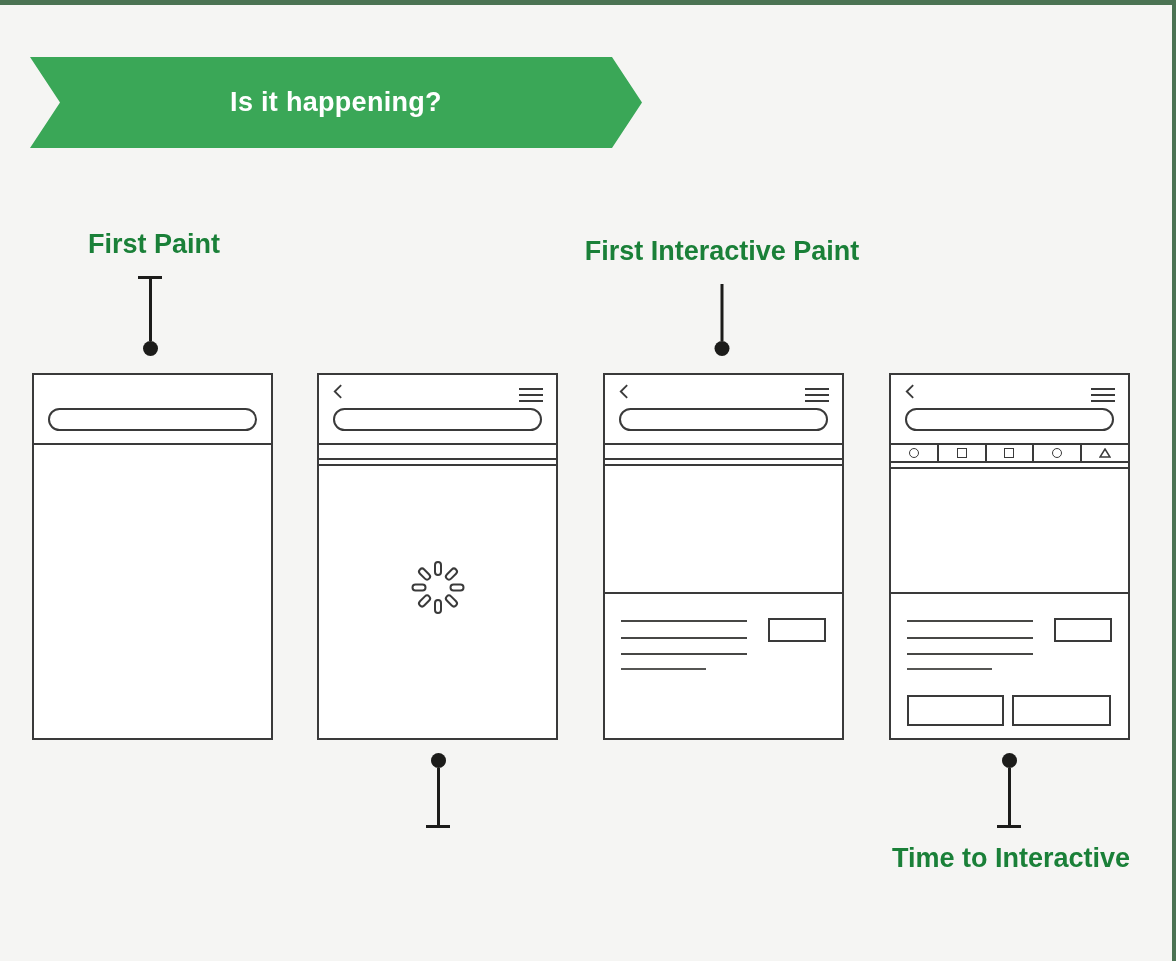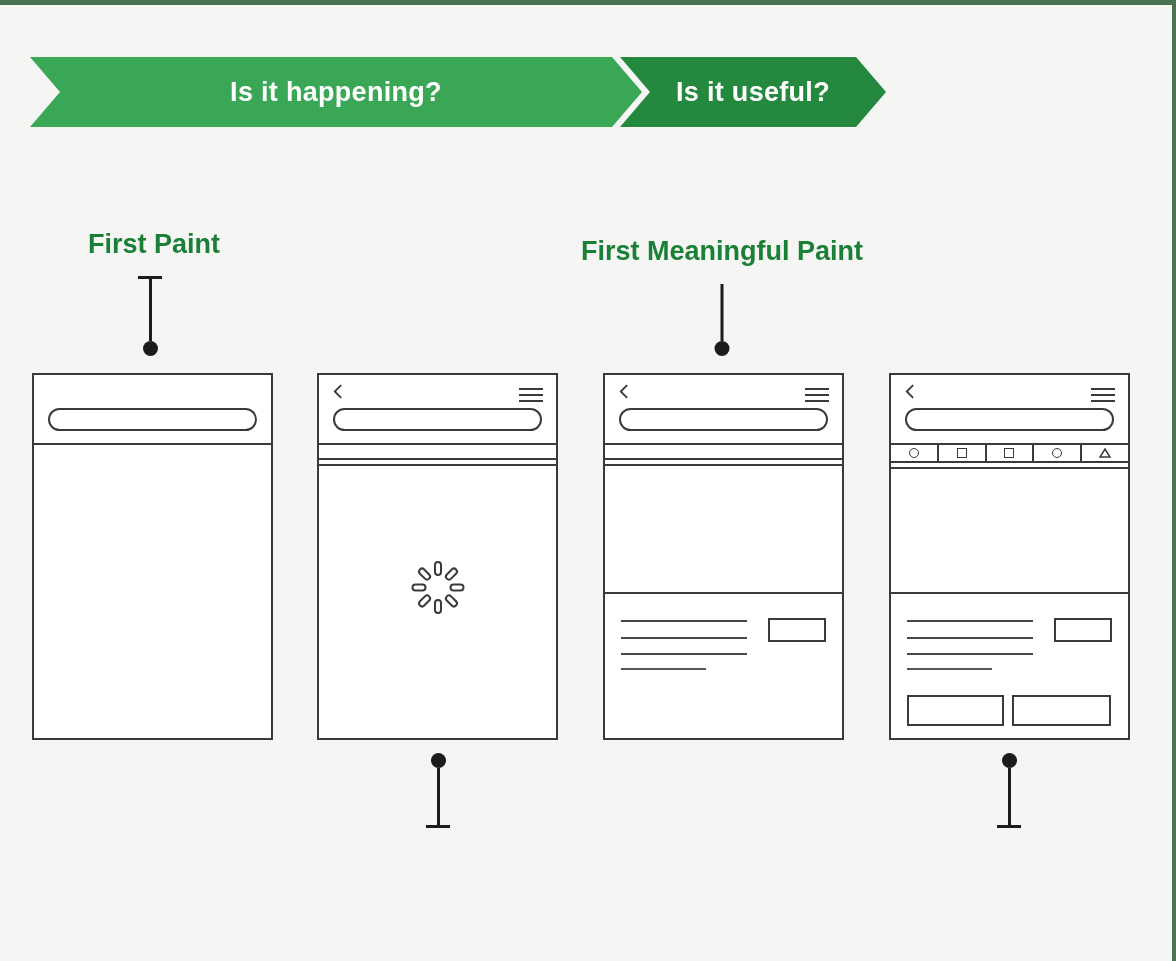--- a/index.html
+++ b/index.html
@@ -6,21 +6,21 @@
   .canvas{
     position:relative;width:1176px;height:961px;background:#f5f5f3;
     overflow:hidden;font-family:"Liberation Sans",sans-serif;
   }
   
   .frame-top{position:absolute;top:0;left:0;width:100%;height:5px;background:#4b7353;}
   .frame-right{position:absolute;top:0;right:0;width:4px;height:100%;background:#4b7353;}
 
   
   .banner{
-    position:absolute;top:57px;height:70px;display:flex;align-items:center;justify-content:center;
+    position:absolute;top:57px;height:91px;display:flex;align-items:center;justify-content:center;
     color:#ffffff;font-size:27px;font-weight:700;letter-spacing:.3px;
     clip-path:polygon(0 0, calc(100% - 30px) 0, 100% 50%, calc(100% - 30px) 100%, 0 100%, 30px 50%);
     padding:12px 28px;box-sizing:border-box;
   }
   .banner.b1{left:30px;width:612px;background:#3aa757;}
   .banner.b2{left:620px;width:266px;background:#25883f;}
   .banner.b3{left:866px;width:276px;background:#1e8139;padding-left:40px;}
 
   
   .metric{
@@ -78,48 +78,46 @@
 </head>
 <body>
 
 <div class="canvas">
   <div class="frame-top"></div>
   <div class="frame-right"></div>
 
   <div class="banner b1">
     <span>Is it happening?</span>
   </div>
-  <div class="banner b2">
-    <span>Is it useful?</span>
-  </div>
 
   <div class="metric" style="left:154px;top:229px">First Paint</div>
   <div class="connector" style="left:150px;top:276px">
     <div class="cap"></div>
     <div class="stem" style="height:62px"></div>
     <div class="dot"></div>
   </div>
 
-  <div class="metric" style="left:722px;top:236px">First Meaningful Paint</div>
+  <div class="metric" style="left:722px;top:236px">First Interactive Paint</div>
   <div class="connector" style="left:722px;top:284px">
     <div class="stem" style="height:57px"></div>
     <div class="dot"></div>
   </div>
 
   <div class="connector" style="left:438px;top:753px">
     <div class="dot"></div>
     <div class="stem" style="height:57px"></div>
     <div class="cap"></div>
   </div>
 
   <div class="connector" style="left:1009px;top:753px">
     <div class="dot"></div>
     <div class="stem" style="height:57px"></div>
     <div class="cap"></div>
   </div>
+  <div class="metric" style="left:1011px;top:843px">Time to Interactive</div>
 
   <div class="phone p1" style="left:32px">
     <div class="p-header">
       <div class="pill"></div>
     </div>
   </div>
 
   <div class="phone p2" style="left:317px">
     <div class="p-header">
       <svg class="back" viewBox="0 0 12 18">

